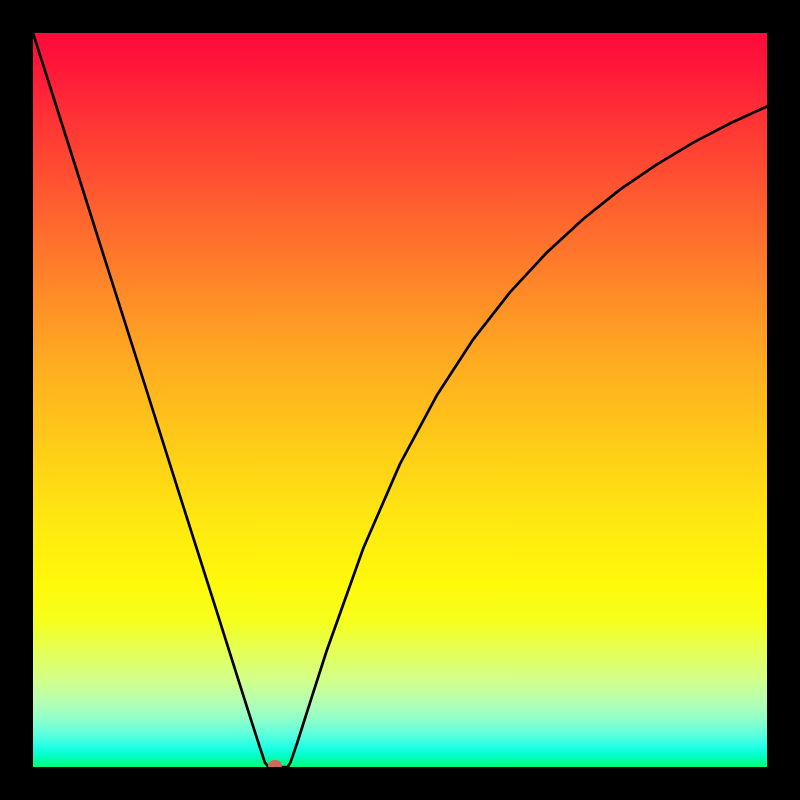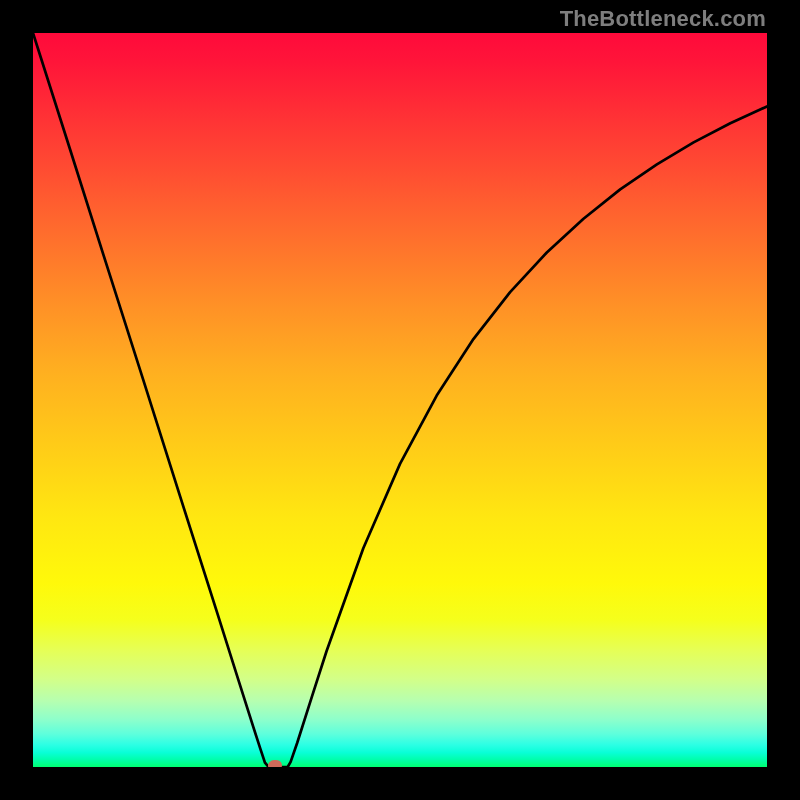--- a/index.html
+++ b/index.html
@@ -87,14 +87,13 @@
   <div class="plot-area">
     <div class="gradient"></div>
 
     <svg class="curve" viewBox="0 0 734 734" preserveAspectRatio="none">
       <path fill="none" stroke="#000" stroke-width="2.7" stroke-linejoin="round" stroke-linecap="round" d="M0.00 0.00 L36.70 115.24 L73.40 231.21 L110.10 346.45 L146.80 462.42 L183.50 577.66 L205.52 647.39 L220.20 693.63 L227.54 716.38 L231.94 729.60 L235.61 734.00 L254.70 734.00 L257.63 728.86 L264.24 709.78 L278.92 663.54 L293.60 618.03 L330.30 515.27 L367.00 430.86 L403.70 362.60 L440.40 306.08 L477.10 259.10 L513.80 219.47 L550.50 185.70 L587.20 156.34 L623.90 131.39 L660.60 109.37 L697.30 90.28 L734.00 73.40"></path>
     </svg>
 
     <div class="marker" style="left:235.2px;top:727.0px;"></div>
   </div>
 
-  <div class="watermark">TheBottleneck.com</div>
 </div>
 
 </body></html>

